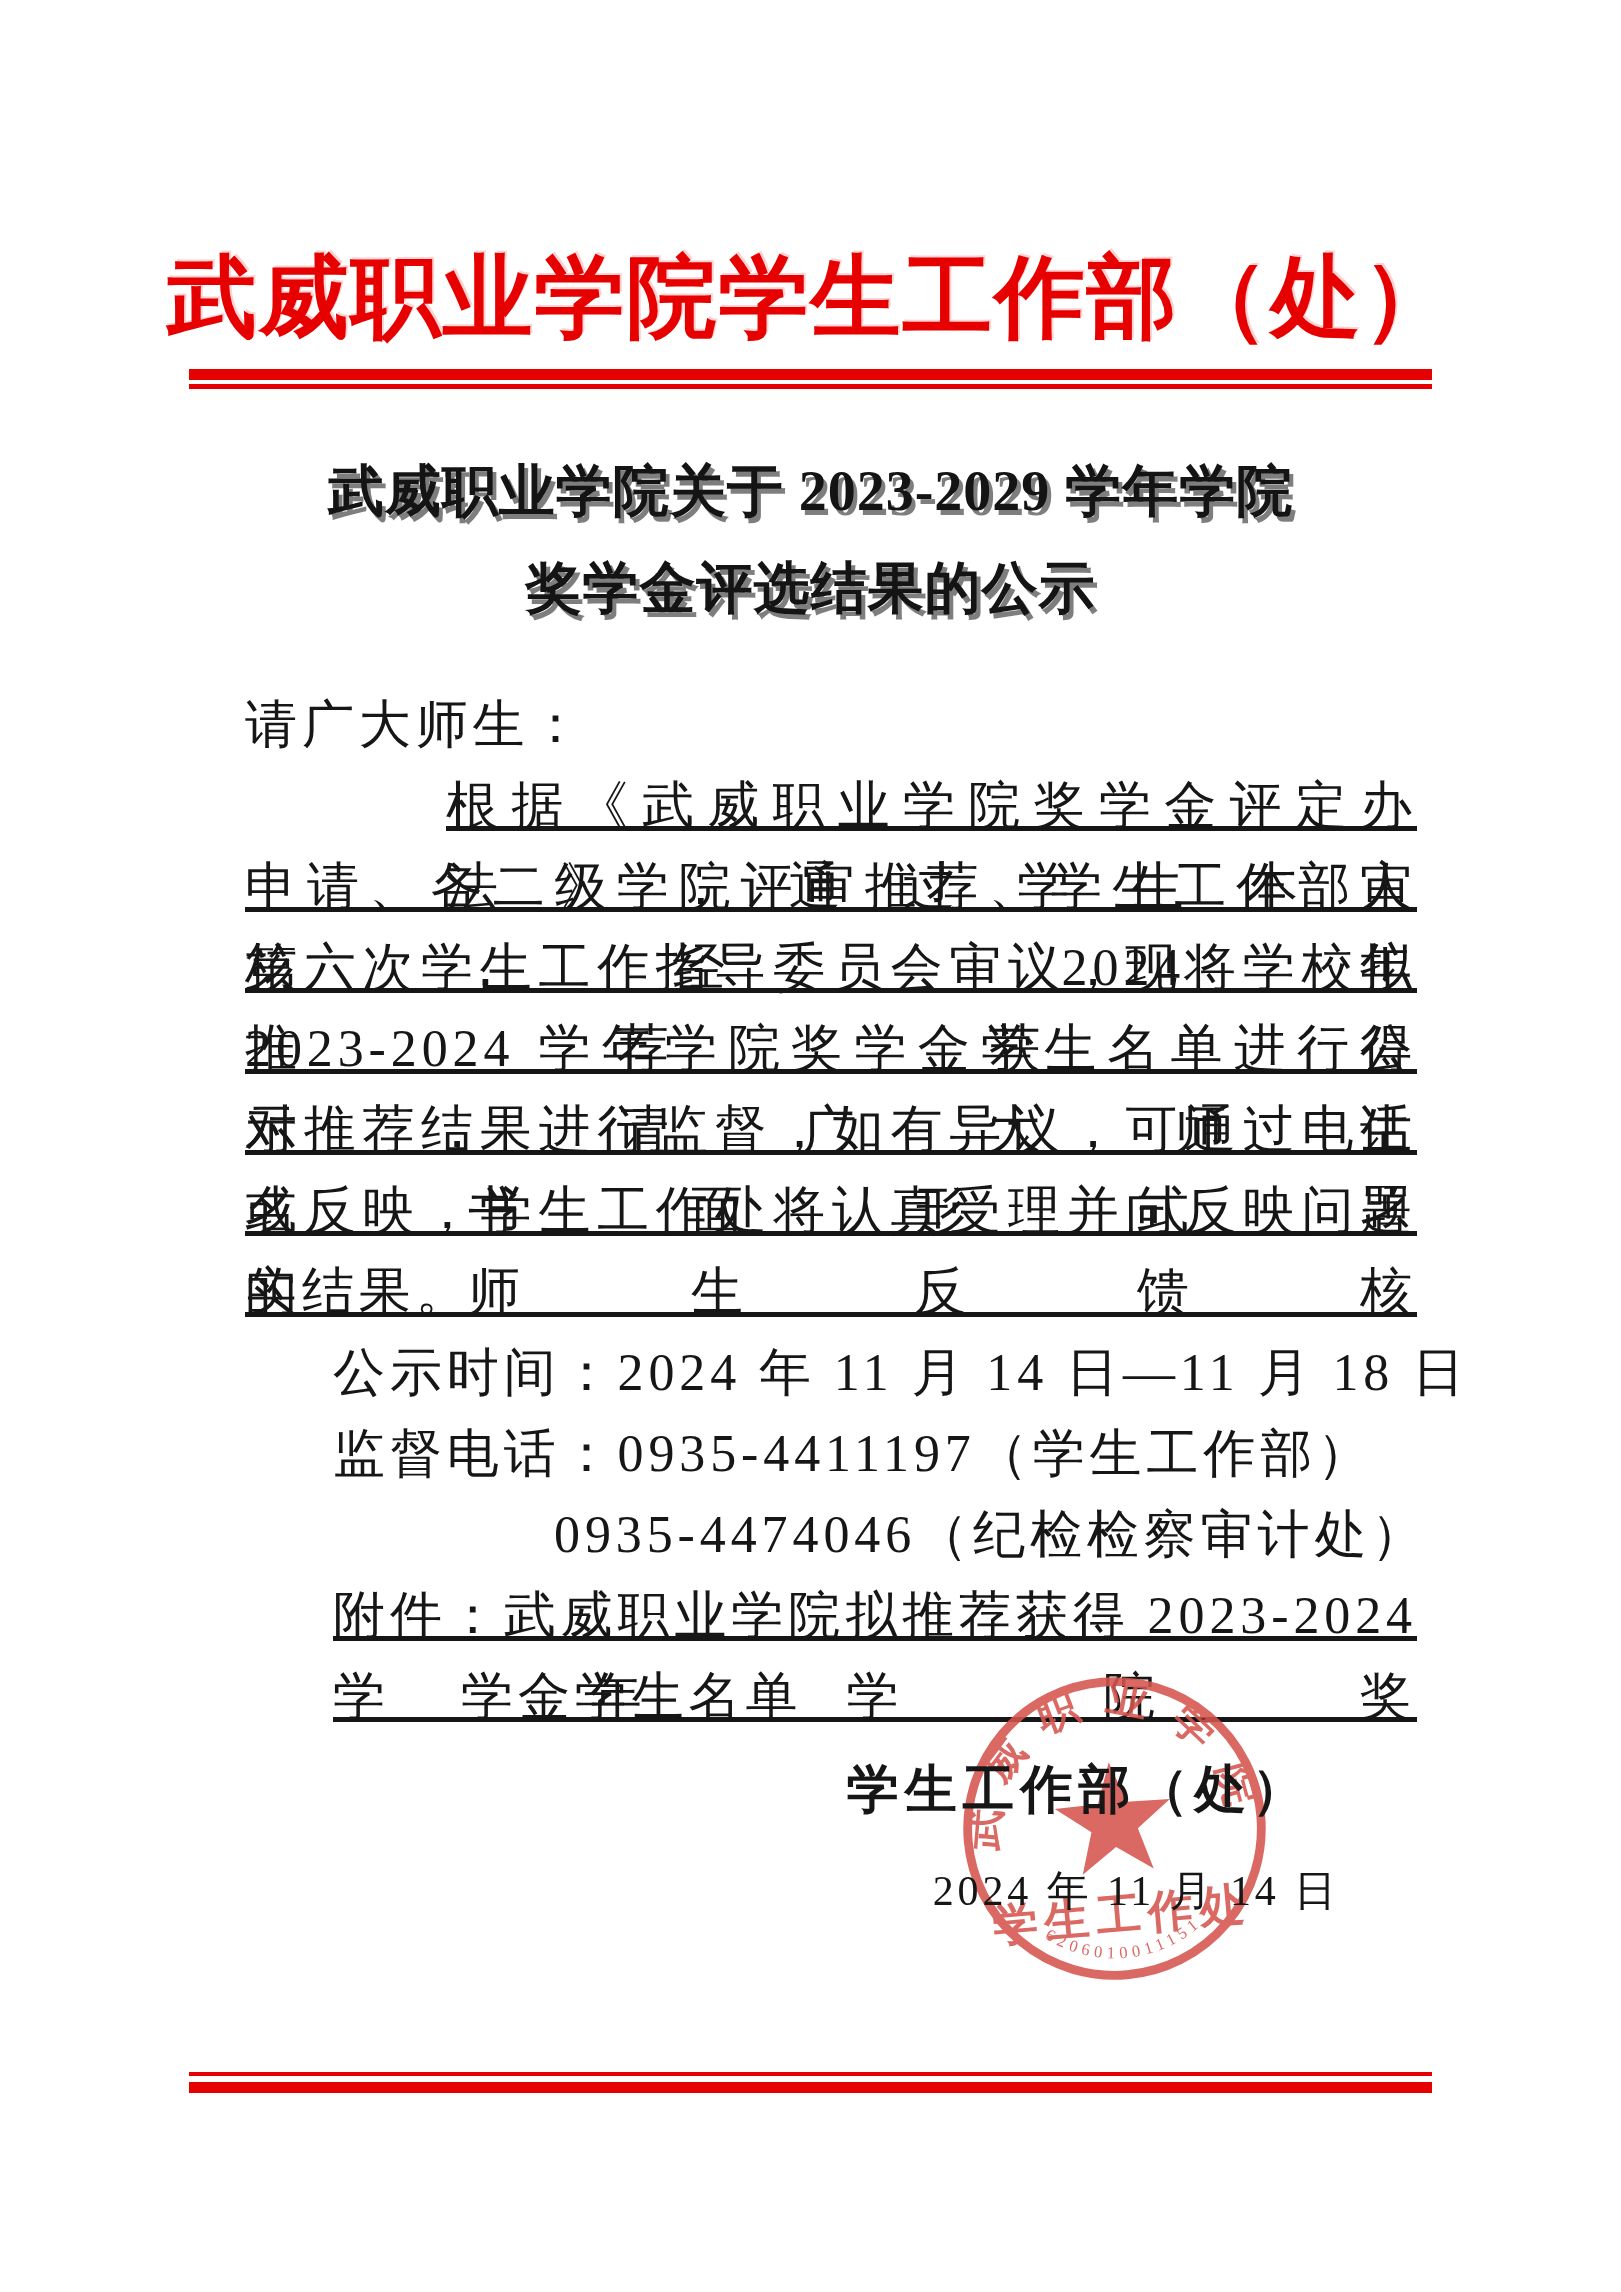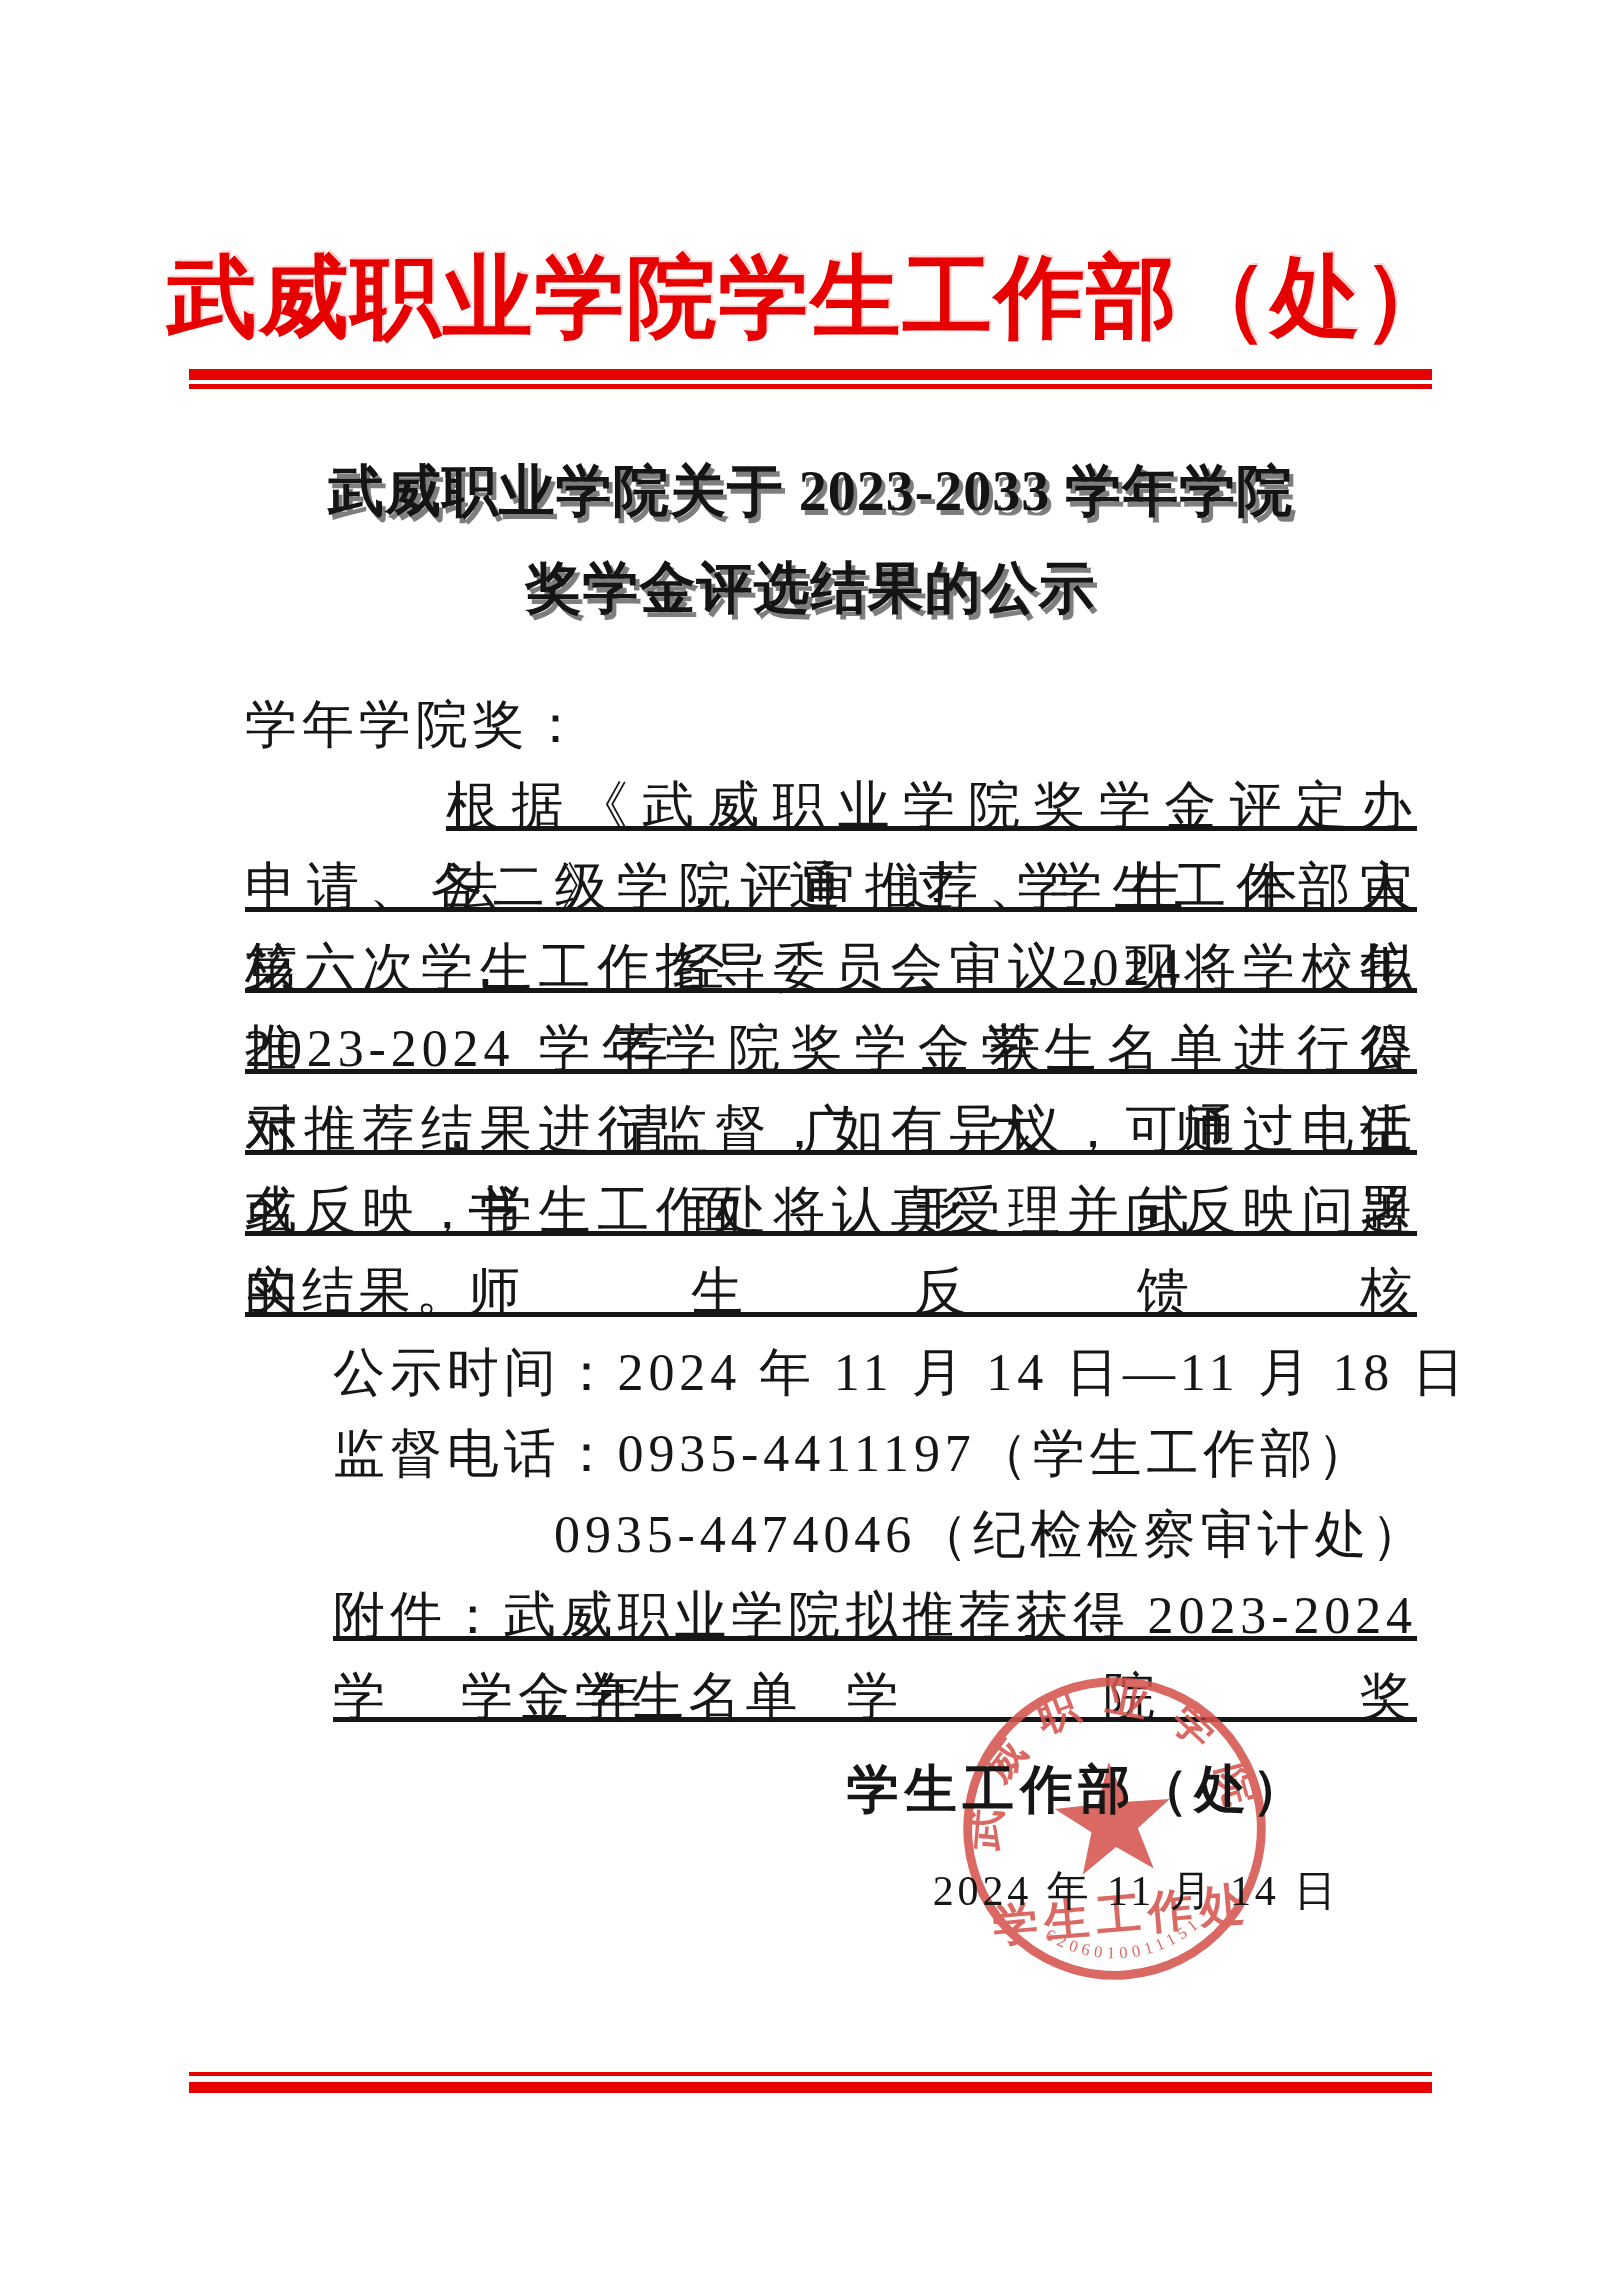--- a/index.html
+++ b/index.html
@@ -99,26 +99,26 @@
 </head>
 <body>
 
 <div class="page">
 
   <div class="letterhead">武威职业学院学生工作部（处）</div>
   <div class="rule rule-top-thick"></div>
   <div class="rule rule-top-thin"></div>
 
   <div class="doc-title">
-    <div>武威职业学院关于 2023-2033 学年学院</div>
+    <div>武威职业学院关于 2023-2029 学年学院</div>
     <div>奖学金评选结果的公示</div>
   </div>
 
   <div class="body-text">
-    <div class="bl">学年学院奖：</div>
+    <div class="bl">请广大师生：</div>
     <div class="bl fill indent-para">根据《武威职业学院奖学金评定办法》，通过学生本人</div>
     <div class="bl fill">申请、各二级学院评审推荐、学生工作部审核，经 2024 年</div>
     <div class="bl fill">第六次学生工作指导委员会审议，现将学校拟推荐获得</div>
     <div class="bl fill">2023-2024 学年学院奖学金学生名单进行公示，请广大师生</div>
     <div class="bl fill">对推荐结果进行监督，如有异议，可通过电话或书面形式署</div>
     <div class="bl fill">名反映，学生工作处将认真受理并向反映问题的师生反馈核</div>
     <div class="bl">实结果。</div>
     <div class="bl indent-1">公示时间：2024 年 11 月 14 日—11 月 18 日</div>
     <div class="bl indent-1">监督电话：0935-4411197（学生工作部）</div>
     <div class="bl indent-phone">0935-4474046（纪检检察审计处）</div>

